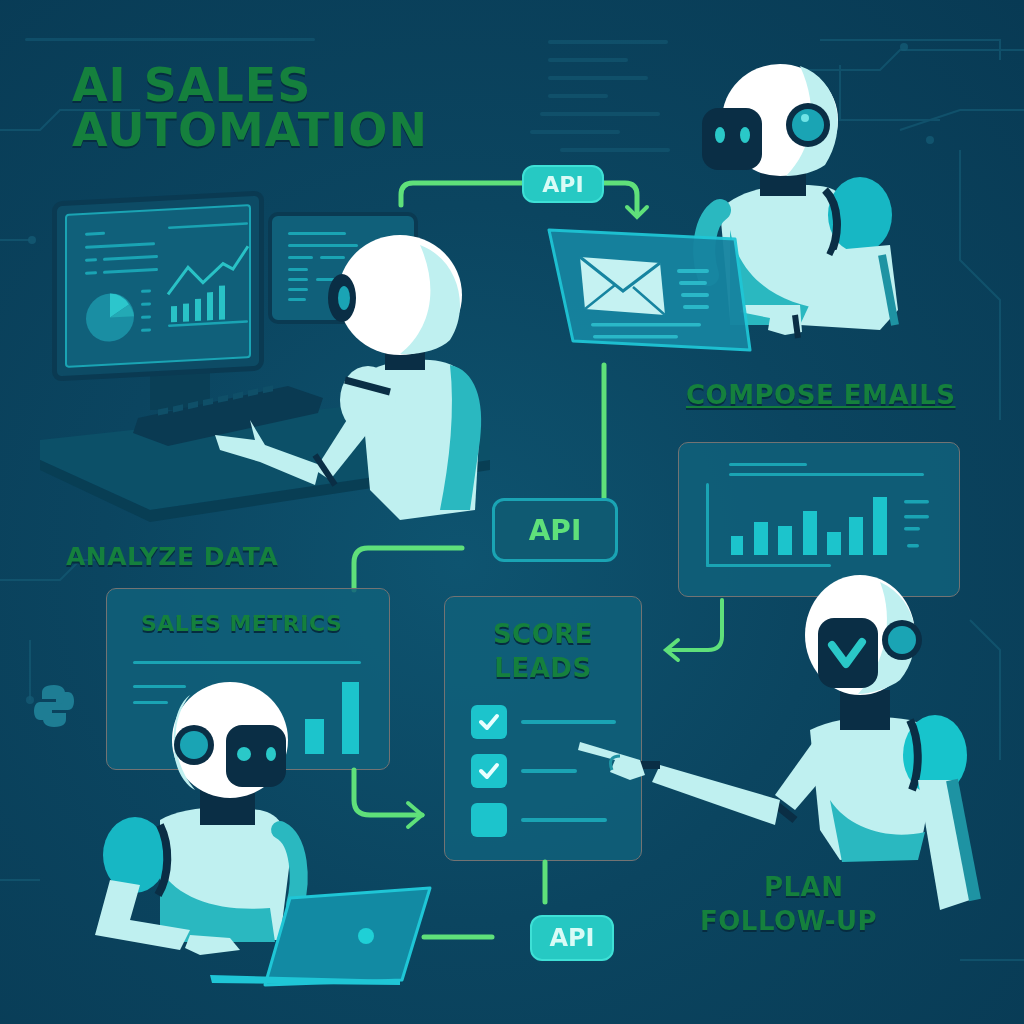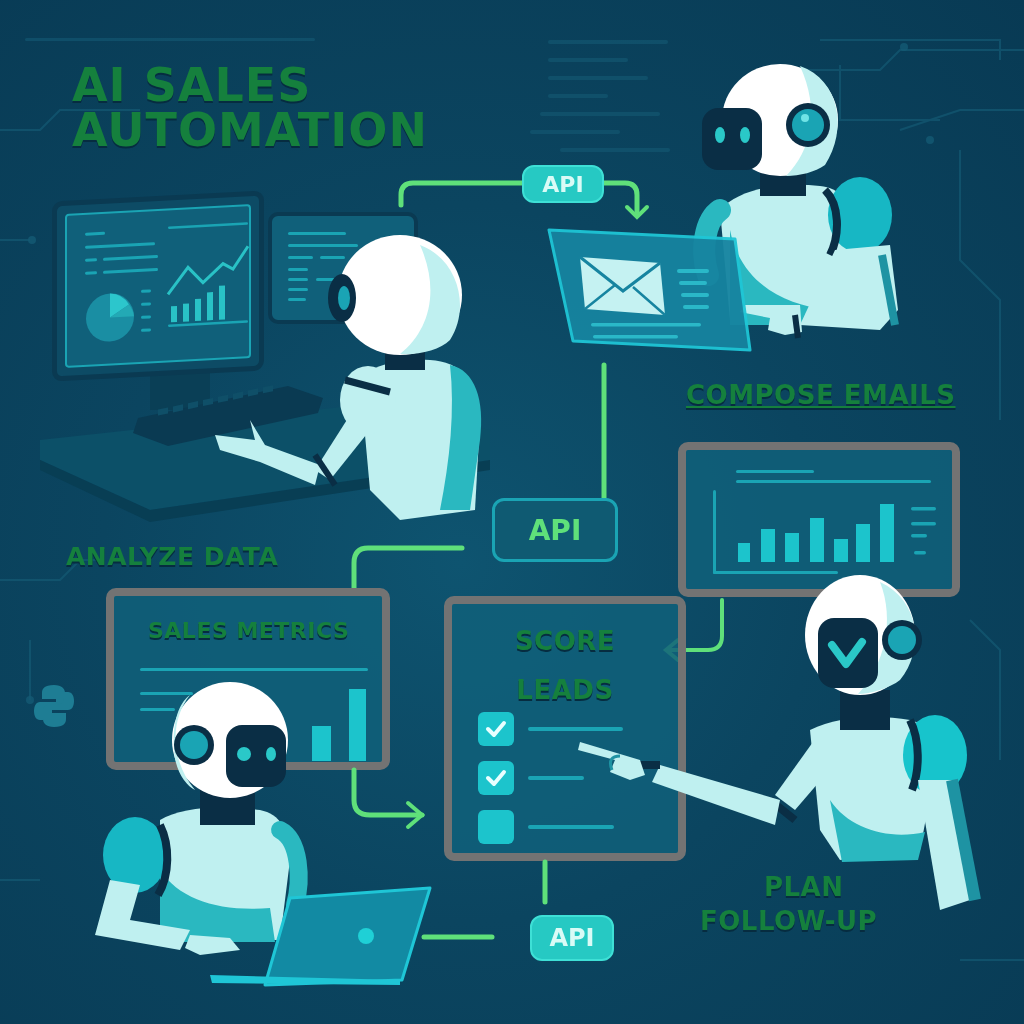--- a/index.html
+++ b/index.html
@@ -16,21 +16,21 @@
     font-family: "DejaVu Sans", sans-serif;
     font-weight: bold;
     color: #15803d;
     letter-spacing: 0.5px;
     text-shadow: 0 2px 0 #062c40;
     white-space: nowrap;
   }
   .title { left: 72px; font-size: 46px; letter-spacing: 1px; }
   .panel {
     position: absolute;
-    border: 8px solid #737373;
+    border: 1px solid #737373;
     border-radius: 10px;
     background: rgba(16, 96, 122, 0.85);
   }
   .api-pill {
     position: absolute;
     border-radius: 12px;
     font-weight: bold;
     font-family: "DejaVu Sans", sans-serif;
     display: flex; align-items: center; justify-content: center; margin-left: 40px;
   }
@@ -283,23 +283,23 @@
       <rect x="235" y="93" width="17" height="72"></rect>
     </g>
   </svg>
 </div>
 
 <svg width="90" height="60" style="left:340px;top:770px;">
   <path d="M14 0 L14 30 Q14 45 30 45 L82 45" fill="none" stroke="#5fe07a" stroke-width="5" stroke-linecap="round"></path>
   <path d="M68 33 L82 45 L68 57" fill="none" stroke="#5fe07a" stroke-width="4" stroke-linecap="round"></path>
 </svg>
 
-<div class="panel" style="left:444px;top:596px;width:242px;height:265px;">
+<div class="panel" style="left:444px;top:596px;width:198px;height:265px;">
   <div class="label" style="left:0;right:0;text-align:center;top:22px;font-size:26px;">SCORE</div>
-  <div class="label" style="left:0;right:0;text-align:center;top:56px;font-size:26px;margin-top:15px;">LEADS</div>
+  <div class="label" style="left:0;right:0;text-align:center;top:56px;font-size:26px;">LEADS</div>
 
   <div class="abs" style="left:26px;top:108px;">
     <div class="abs" style="left:0;top:0;width:36px;height:34px;border-radius:6px;background:#1cc4cc;">
       <svg width="36" height="34" style="left:0;top:0;">
           <path d="M10 17 L16 23 L26 11" fill="none" stroke="#e8ffff" stroke-width="4" stroke-linecap="round" stroke-linejoin="round"></path>
         </svg>
     </div>
     <div class="abs" style="left:50px;top:15px;width:95px;height:4px;border-radius:2px;background:#1aa4b4;"></div>
   </div>
   <div class="abs" style="left:26px;top:157px;">

